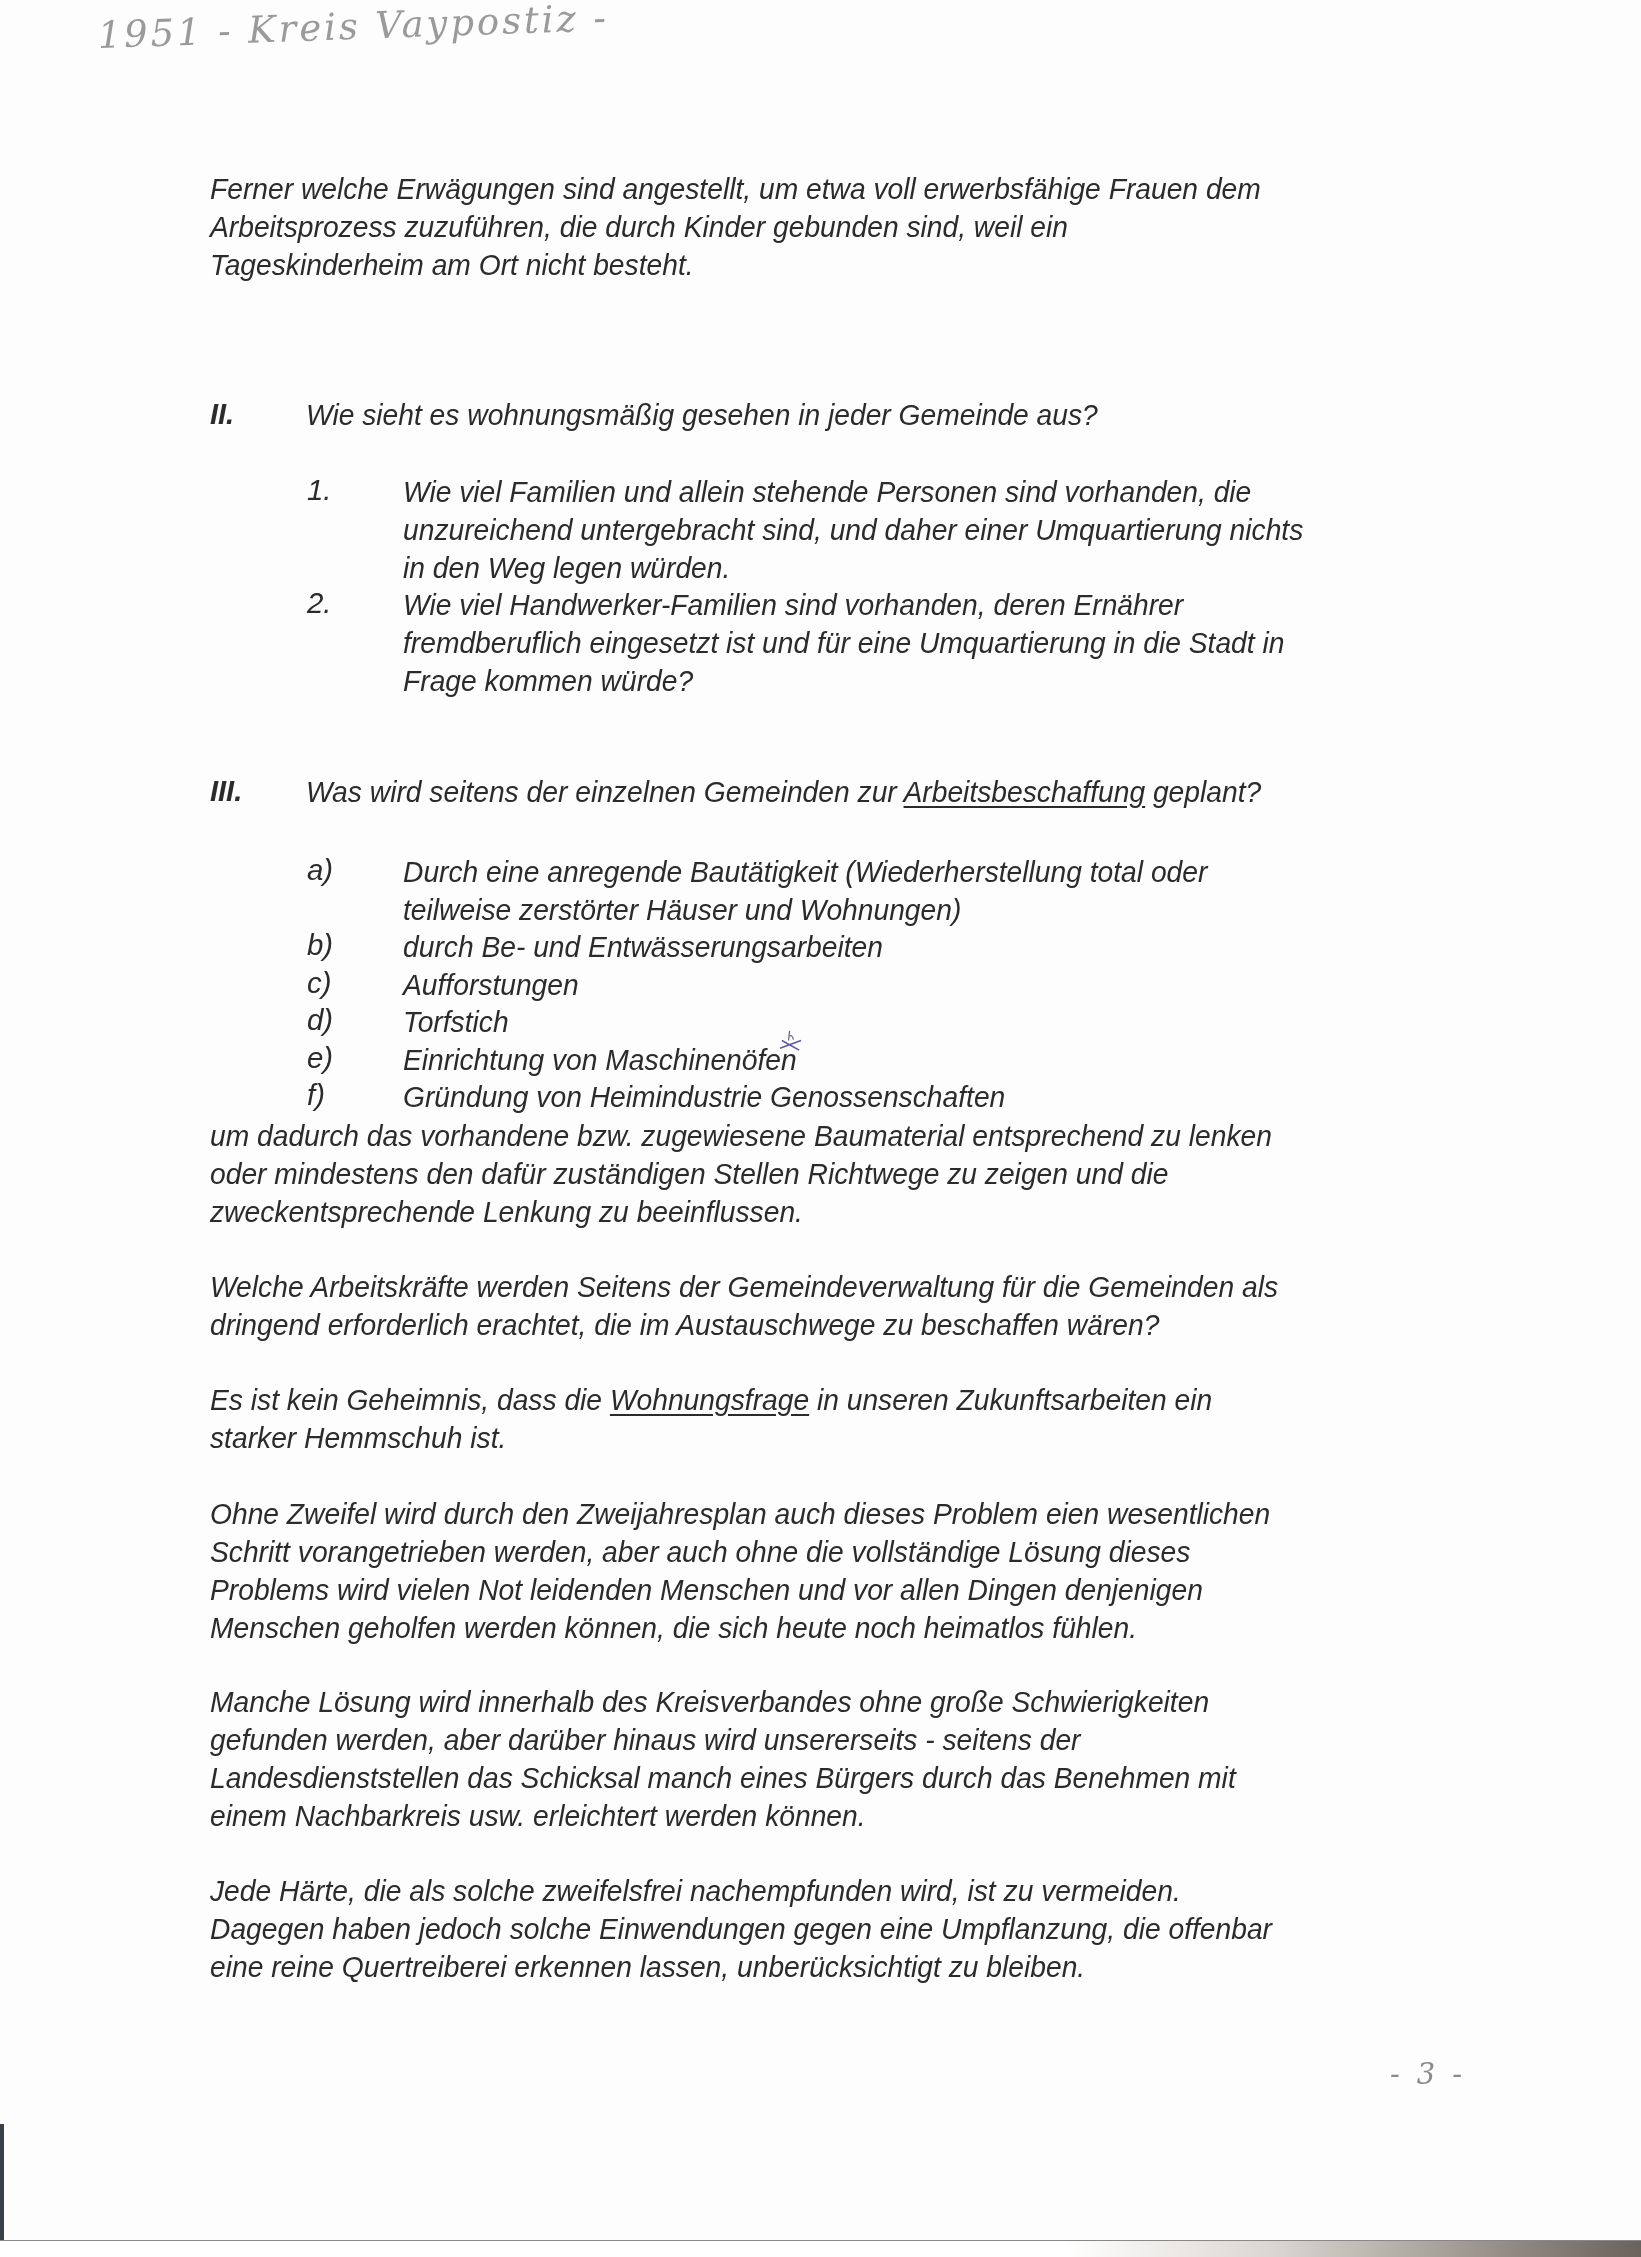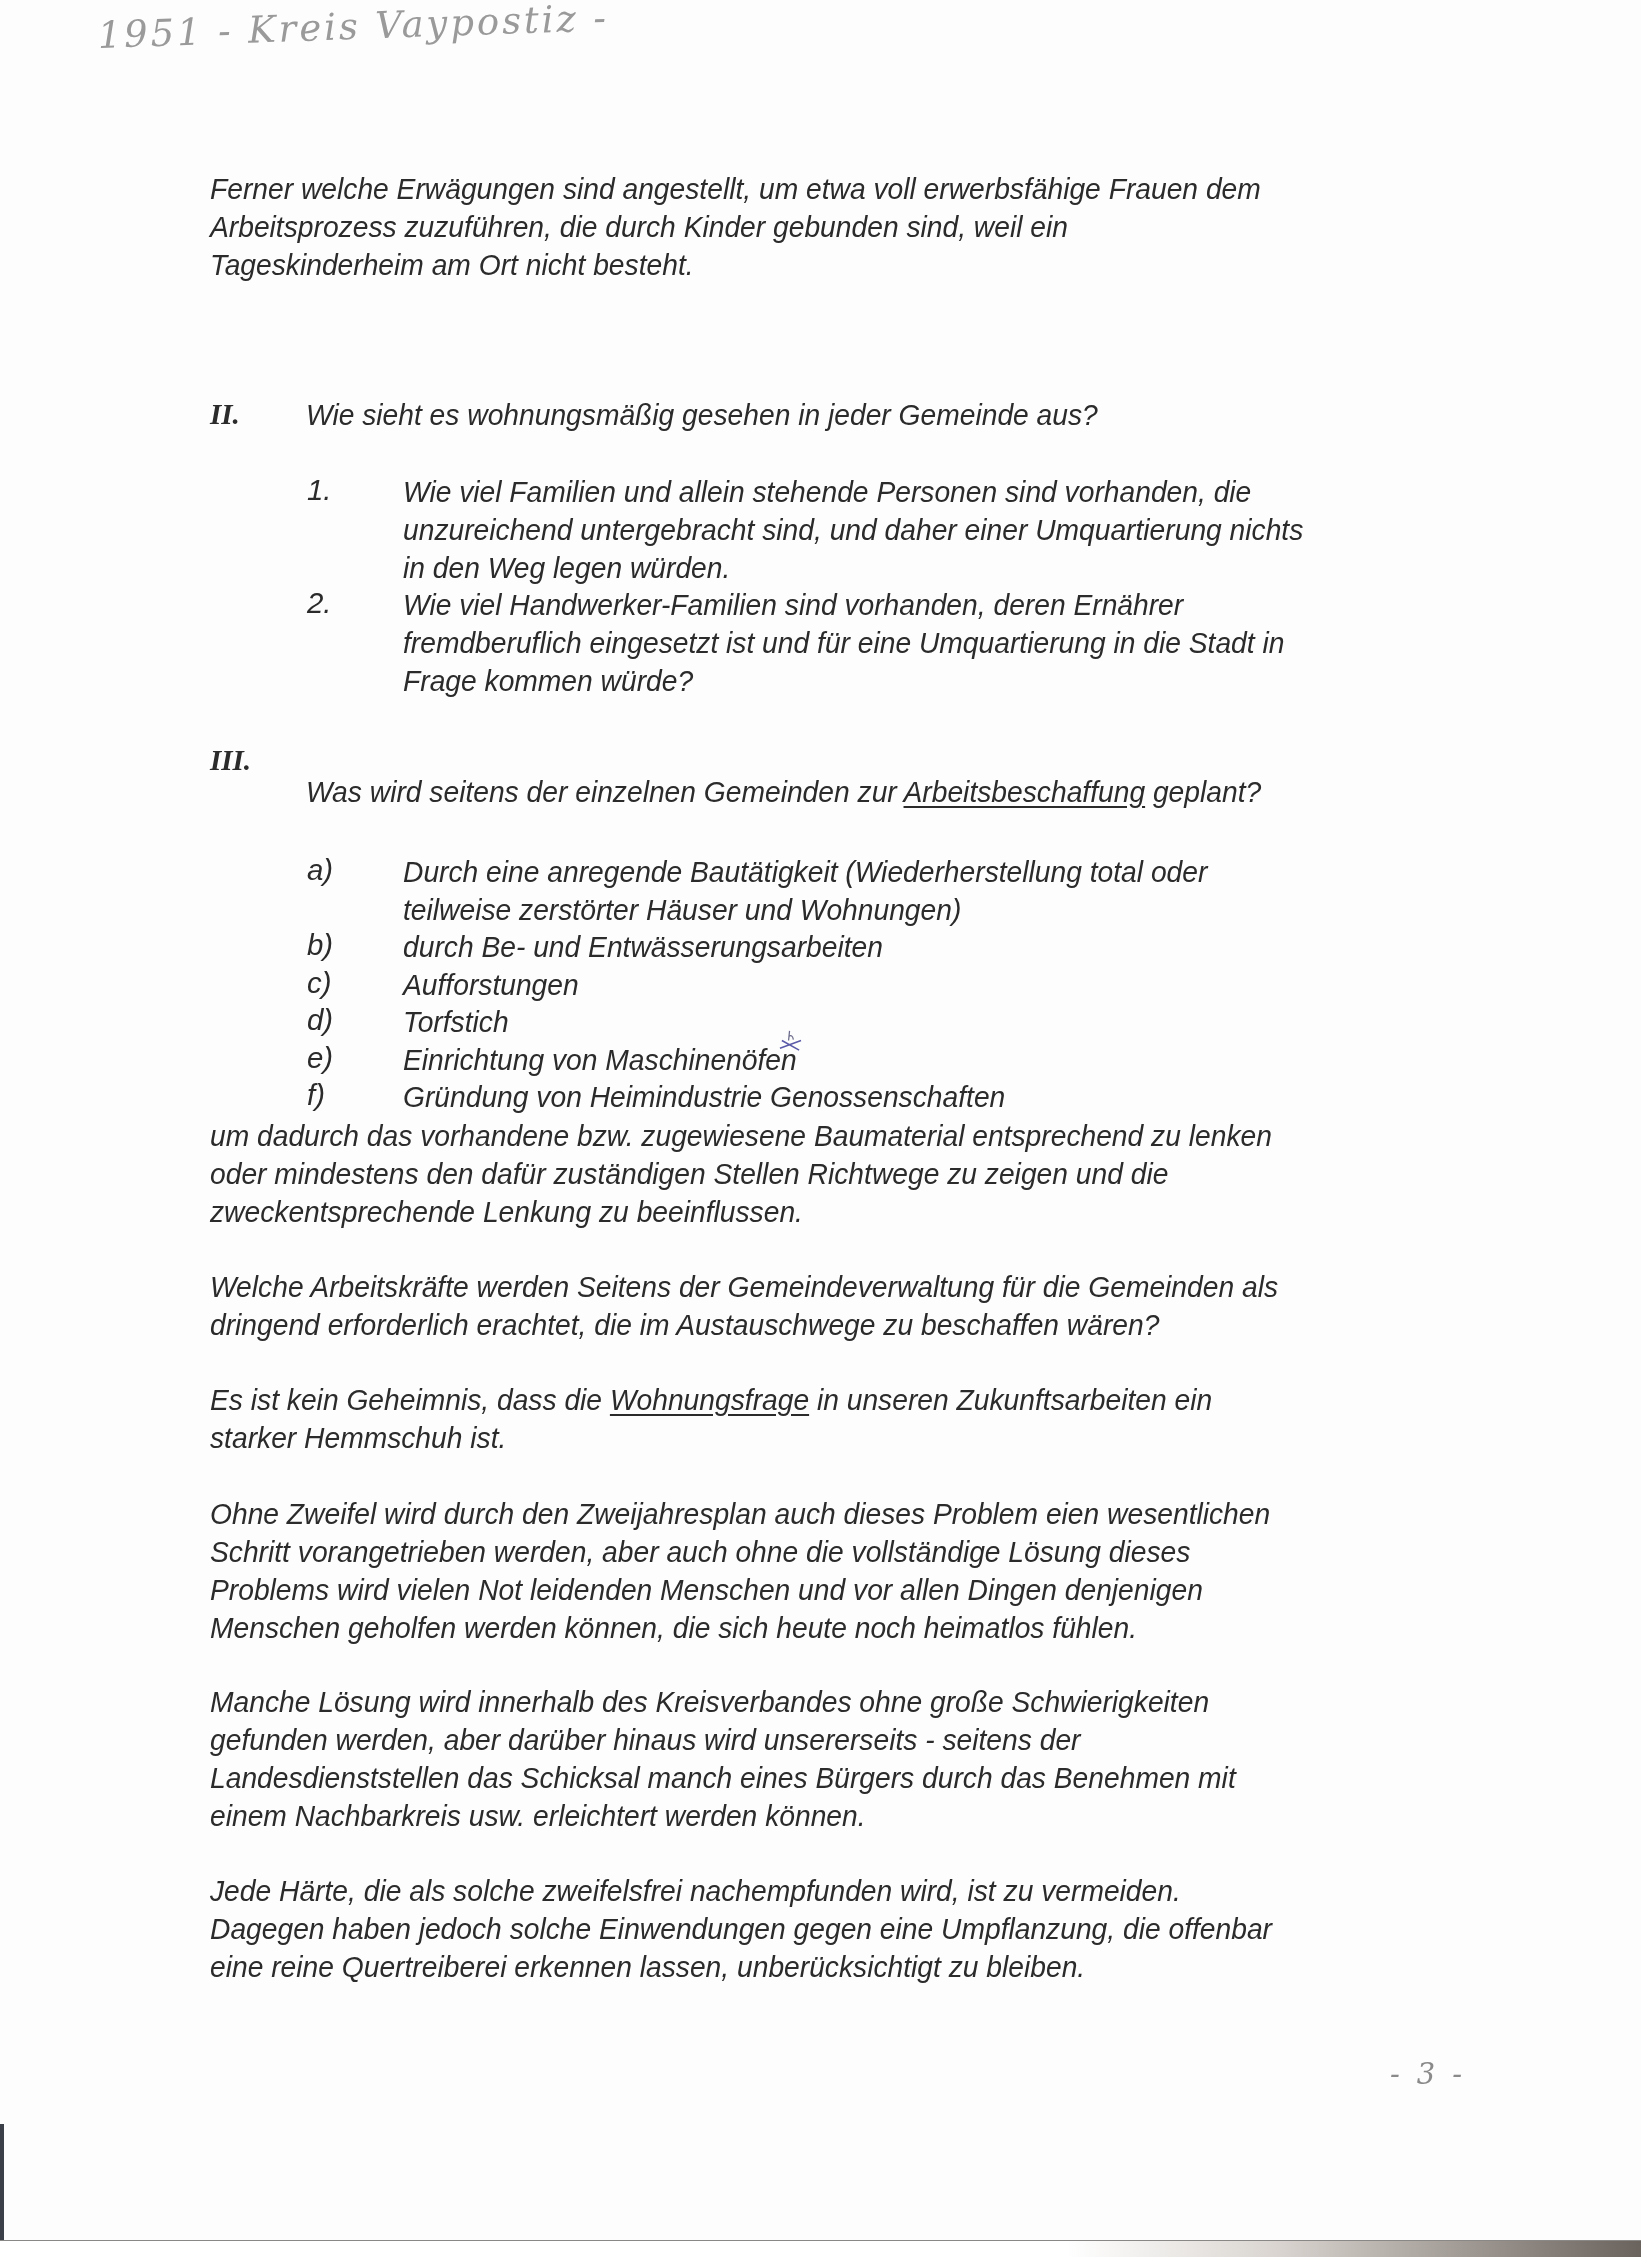--- a/index.html
+++ b/index.html
@@ -63,21 +63,20 @@
       white-space: nowrap;
     }
     .para { left: 210px; }
     .roman {
       position: absolute;
       left: 210px;
       font-style: italic;
       font-weight: bold;
       font-size: 29px;
       color: #2b2b2b;
-      font-family: Liberation Serif, serif;
     }
     .heading {
       position: absolute;
       left: 306px;
       font-style: italic;
       font-size: 29.4px;
       color: #2b2b2b;
       white-space: nowrap;
       transform: scaleX(0.96);
       transform-origin: left top;
@@ -142,21 +141,21 @@
     <div>in den Weg legen würden.</div>
   </div>
 
   <div class="marker" style="top:586px;">2.</div>
   <div class="item" style="top:586px;">
     <div>Wie viel Handwerker-Familien sind vorhanden, deren Ernährer</div>
     <div>fremdberuflich eingesetzt ist und für eine Umquartierung in die Stadt in</div>
     <div>Frage kommen würde?</div>
   </div>
 
-  <div class="roman" style="top:744px;">III.</div>
+  <div class="roman" style="top:775px;">III.</div>
   <div class="heading" style="top:775px;">
     <span>Was wird seitens der einzelnen Gemeinden zur </span><span class="u">Arbeitsbeschaffung</span><span> geplant?</span>
   </div>
 
   <div class="marker" style="top:853px;">a)</div>
   <div class="item" style="top:853px;">
     <div>Durch eine anregende Bautätigkeit (Wiederherstellung total oder</div>
     <div>teilweise zerstörter Häuser und Wohnungen)</div>
   </div>
 

